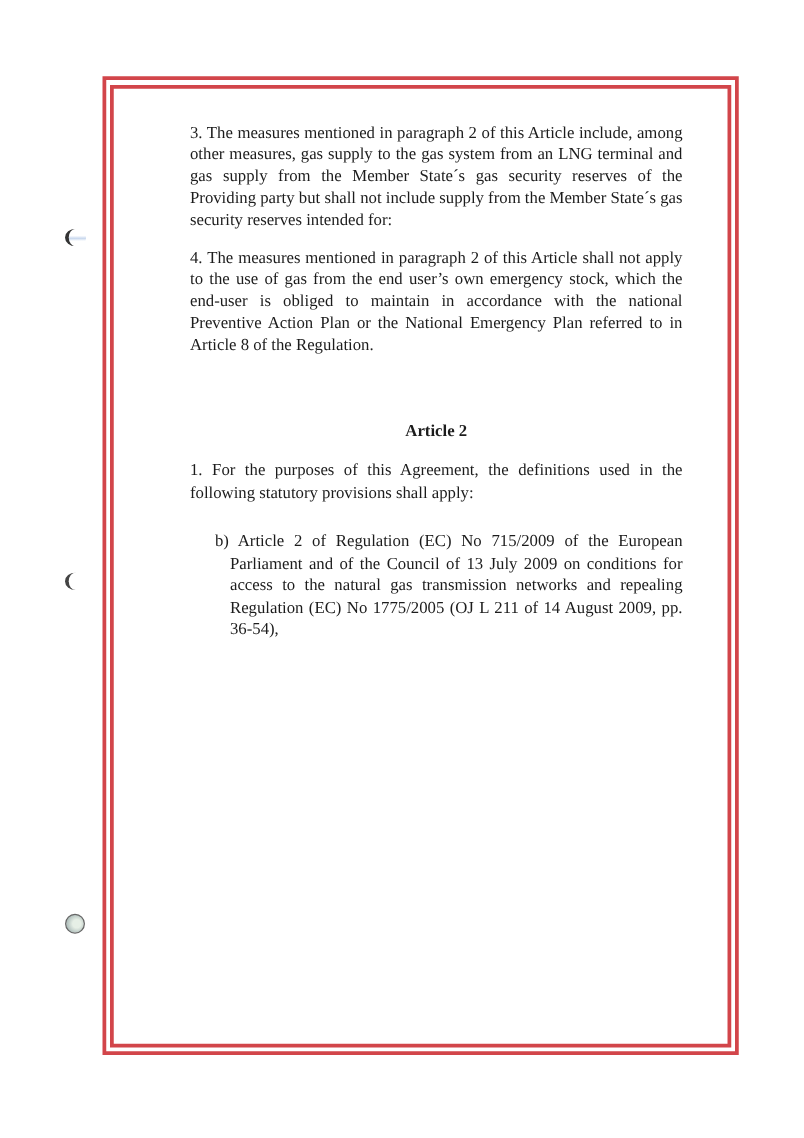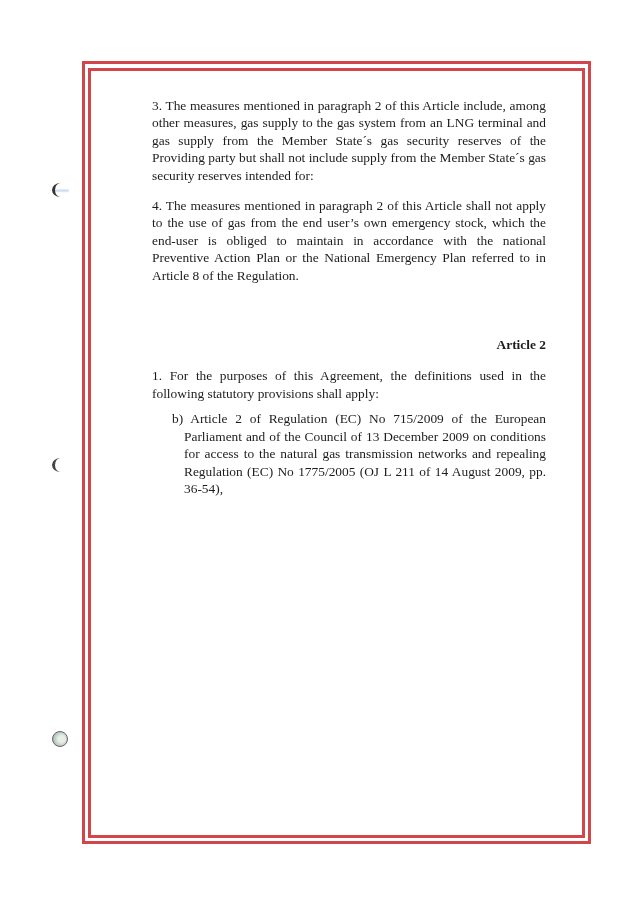--- a/index.html
+++ b/index.html
@@ -19,21 +19,21 @@
     position: absolute; width: 14px; height: 14px; border-radius: 50%;
   }
   .punch.p1 { left: 52px; top: 183px; border-left: 3px solid #333; background: linear-gradient(#fff 40%, #c9d8ee 55%, #fff 70%); clip-path: inset(0 0 0 0); }
   .punch.p2 { left: 52px; top: 458px; border-left: 3px solid #444; background: #fff; }
   .punch.p3 { left: 52px; top: 731px; background: radial-gradient(circle at 60% 50%, #e6efe6 30%, #9aa 90%); border: 1px solid #666; }
   .content {
     position: absolute; left: 152px; top: 97px; width: 394px;
     font-size: 13.4px; line-height: 17.4px; text-align: justify;
   }
   .content p { margin: 0 0 13px 0; }
-  .heading { text-align: right; font-weight: bold; margin: 0; line-height: 17.4px; }
+  .heading { text-align: center; font-weight: bold; margin: 0; line-height: 17.4px; }
   .heading-block { margin-top: 52px; margin-bottom: 14px; }
   .list-item {
     margin: 0 0 26px 20px !important;
     padding-left: 12px; text-indent: -12px;
   }
 </style>
 </head>
 <body>
 
 <div class="punch p1"></div>
@@ -44,16 +44,16 @@
 <div class="frame-inner"></div>
 
 <div class="content">
   <p>3. The measures mentioned in paragraph 2 of this Article include, among other measures, gas supply to the gas system from an LNG terminal and gas supply from the Member State´s gas security reserves of the Providing party but shall not include supply from the Member State´s gas security reserves intended for:</p>
   <p>4. The measures mentioned in paragraph 2 of this Article shall not apply to the use of gas from the end user’s own emergency stock, which the end-user is obliged to maintain in accordance with the national Preventive Action Plan or the National Emergency Plan referred to in Article 8 of the Regulation.</p>
 
   <div class="heading-block">
     <p class="heading">Article 2</p>
   </div>
 
-  <p style="margin-bottom:8px;">1. For the purposes of this Agreement, the definitions used in the following statutory provisions shall apply:</p>
+  <p style="margin-bottom:22px;">1. For the purposes of this Agreement, the definitions used in the following statutory provisions shall apply:</p>
 
-  <p class="list-item">b) Article 2 of Regulation (EC) No 715/2009 of the European Parliament and of the Council of 13 December 2009 on conditions for access to the natural gas transmission networks and repealing Regulation (EC) No 1775/2005 (OJ L 211 of 14 August 2009, pp. 36-54),</p>
+  <p class="list-item">b) Article 2 of Regulation (EC) No 715/2009 of the European Parliament and of the Council of 13 July 2009 on conditions for access to the natural gas transmission networks and repealing Regulation (EC) No 1775/2005 (OJ L 211 of 14 August 2009, pp. 36-54),</p>
 </div>
 
 </body></html>

